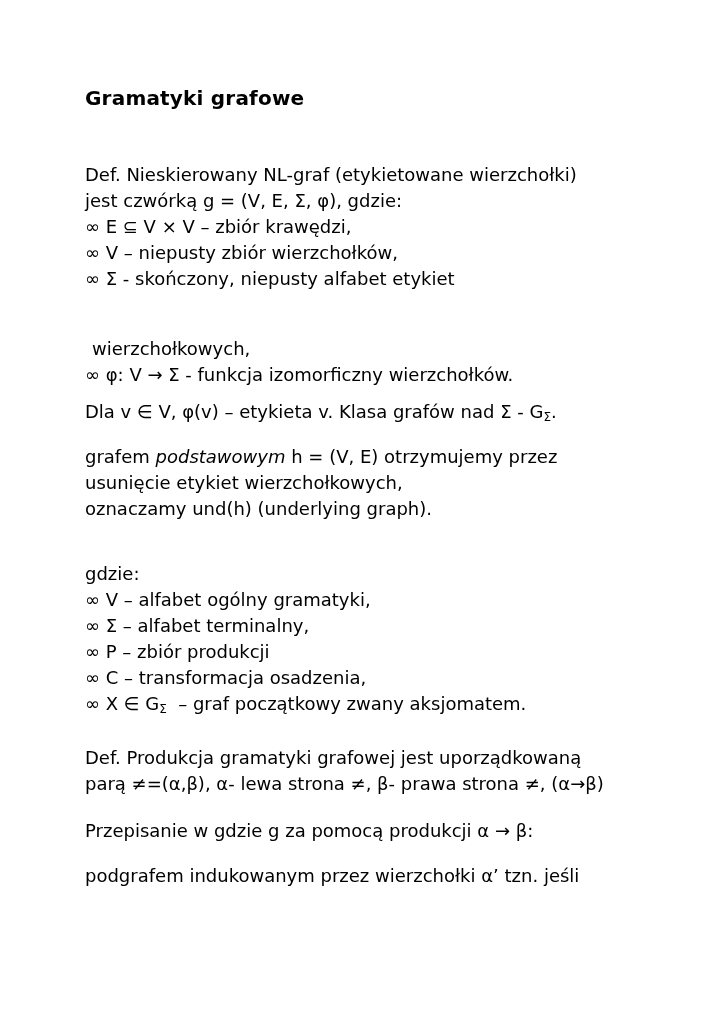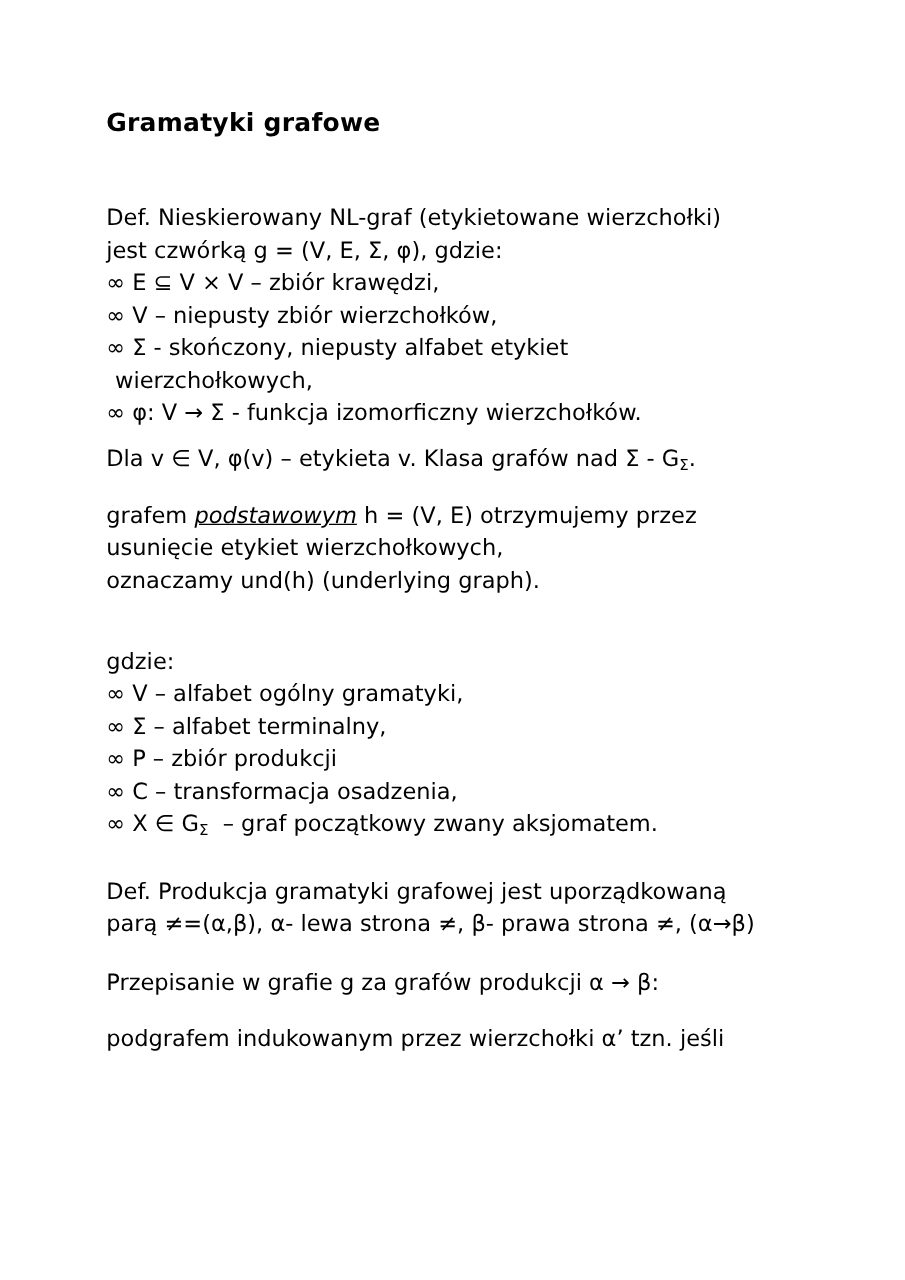--- a/index.html
+++ b/index.html
@@ -17,29 +17,29 @@
     padding: 86px 48px 0 85px;
     overflow: hidden;
   }
   .doc-title {
     font-size: 20px;
     line-height: 24px;
     font-weight: bold;
     letter-spacing: 0.2px;
   }
   .line { white-space: pre-wrap; }
-  .indent1 { padding-left: 7px; }
+  .indent1 { padding-left: 7px; margin-top: 44px; }
   .sec-def1    { margin-top: 52px; }
   .sec-klasa   { margin-top: 11px; }
   .sec-under   { margin-top: 19px; }
   .sec-def2    { margin-top: 39px; }
   .sec-def3    { margin-top: 28px; }
   .sec-rewrite { margin-top: 21px; }
   .sec-step1   { margin-top: 19px; }
-  .it { font-style: italic; text-decoration: underline; }
+  .it { font-style: italic; }
   sub.sigma {
     font-size: 12px;
     line-height: 0;
     vertical-align: -3px;
   }
 </style>
 </head>
 <body>
 
 <div class="page">
@@ -74,20 +74,20 @@
     <div class="line">∞ C – transformacja osadzenia,</div>
     <div class="line"><span>∞ X ∈ G</span><sub class="sigma">Σ</sub><span>  – graf początkowy zwany aksjomatem.</span></div>
   </div>
 
   <div class="sec-def3">
     <div class="line">Def. Produkcja gramatyki grafowej jest uporządkowaną</div>
     <div class="line">parą ≠=(α,β), α- lewa strona ≠, β- prawa strona ≠, (α→β)</div>
   </div>
 
   <div class="sec-rewrite">
-    <div class="line">Przepisanie w grafie g za grafów produkcji α → β:</div>
+    <div class="line">Przepisanie w gdzie g za pomocą produkcji α → β:</div>
   </div>
 
   <div class="sec-step1">
     <div class="line">podgrafem indukowanym przez wierzchołki α’ tzn. jeśli</div>
   </div>
 
 </div>
 
 </body></html>

